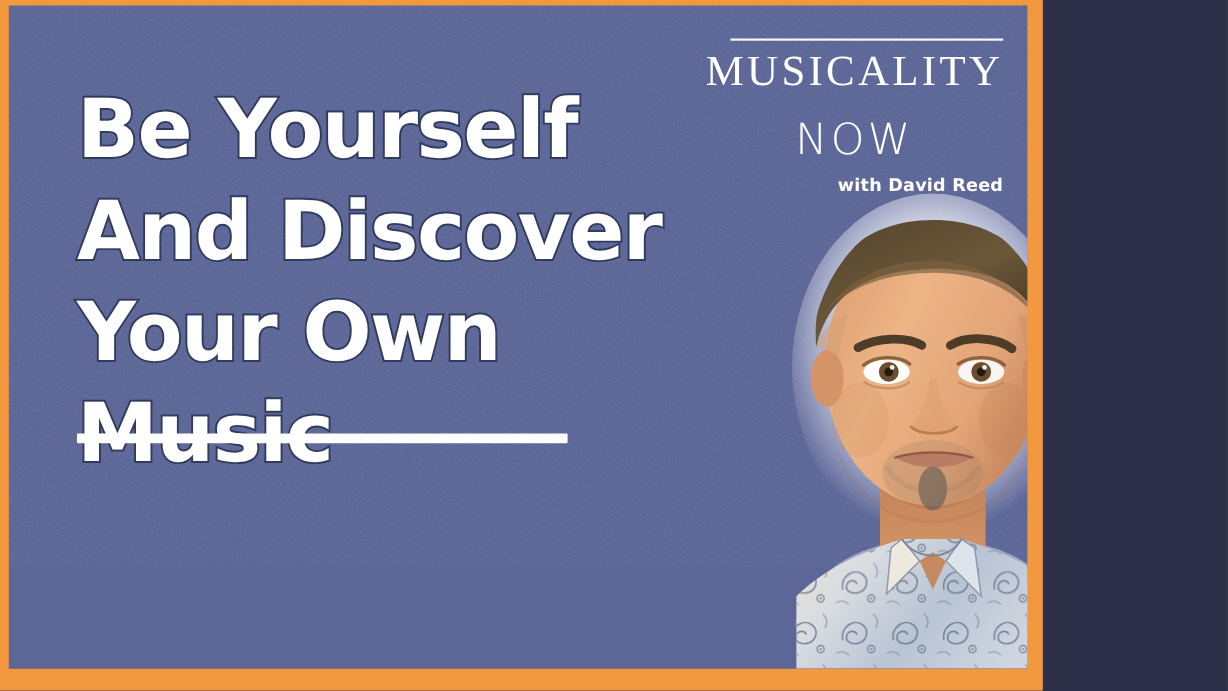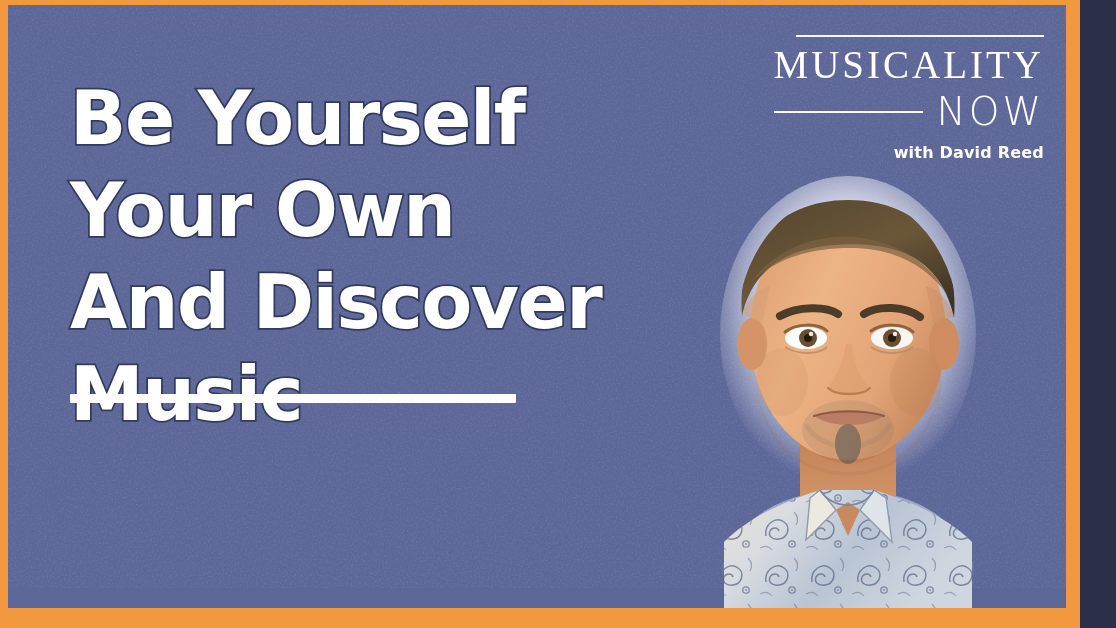--- a/index.html
+++ b/index.html
@@ -1,20 +1,20 @@
 <!DOCTYPE html>
 <html><head>
 <meta charset="utf-8">
 <style>
   html,body{margin:0;padding:0;background:#2b3048;}
   body{font-family:"Liberation Sans",sans-serif;}
 
   .canvas{
     position:relative;
-    width:1080px;height:628px;
+    width:948px;height:628px;
     overflow:hidden;
     background:#f2993f;
   }
 
   
   .panel{
     position:absolute;
     left:8px;top:5px;right:14px;bottom:20px;
     background:#5c6697;
     overflow:hidden;
@@ -77,21 +77,21 @@
     font-family:Liberation Serif, serif;
     font-weight:300;
     font-size:39px;
     line-height:.95;
     letter-spacing:3.0px;
     color:#ffffff;
     white-space:nowrap;
   }
   .nowrow{
     display:flex;align-items:center;gap:14px;
-    margin-top:10px;width:100%;justify-content:flex-end;
+    margin-top:10px;width:100%;justify-content:flex-end;flex-direction:column;
   }
   .rule-now{flex:1 1 auto;height:2px;background:#ffffff;opacity:.95;max-width:170px;}
   .now{
     font-family:"DejaVu Sans","Liberation Sans",sans-serif;
     font-weight:300;
     font-size:39px;
     line-height:.95;
     letter-spacing:3.0px;
     color:#ffffff;
     white-space:nowrap;
@@ -242,22 +242,22 @@
           <ellipse cx="342" cy="244" rx="26" ry="34" fill="#bf7f53" opacity=".22"></ellipse>
 
           <path d="M180 240 C188 300 226 334 274 334 C322 334 360 300 368 240
                    C360 306 322 340 274 340 C226 340 188 306 180 240 Z" fill="#a9714a" opacity=".18"></path>
         </g>
       </svg>
     </div>
 
     <div class="headline">
       <span class="hl l1">Be Yourself</span>
+      <span class="hl l2">And Discover</span>
       <span class="hl l3">Your Own</span>
-      <span class="hl l2">And Discover</span>
       <span class="hl l4">Music</span>
     </div>
     <div class="underline"></div>
 
     <div class="brand">
 
 
       <div class="brandtext">
         <div class="rule-top"></div>
         <div class="mus">MUSICALITY</div>

